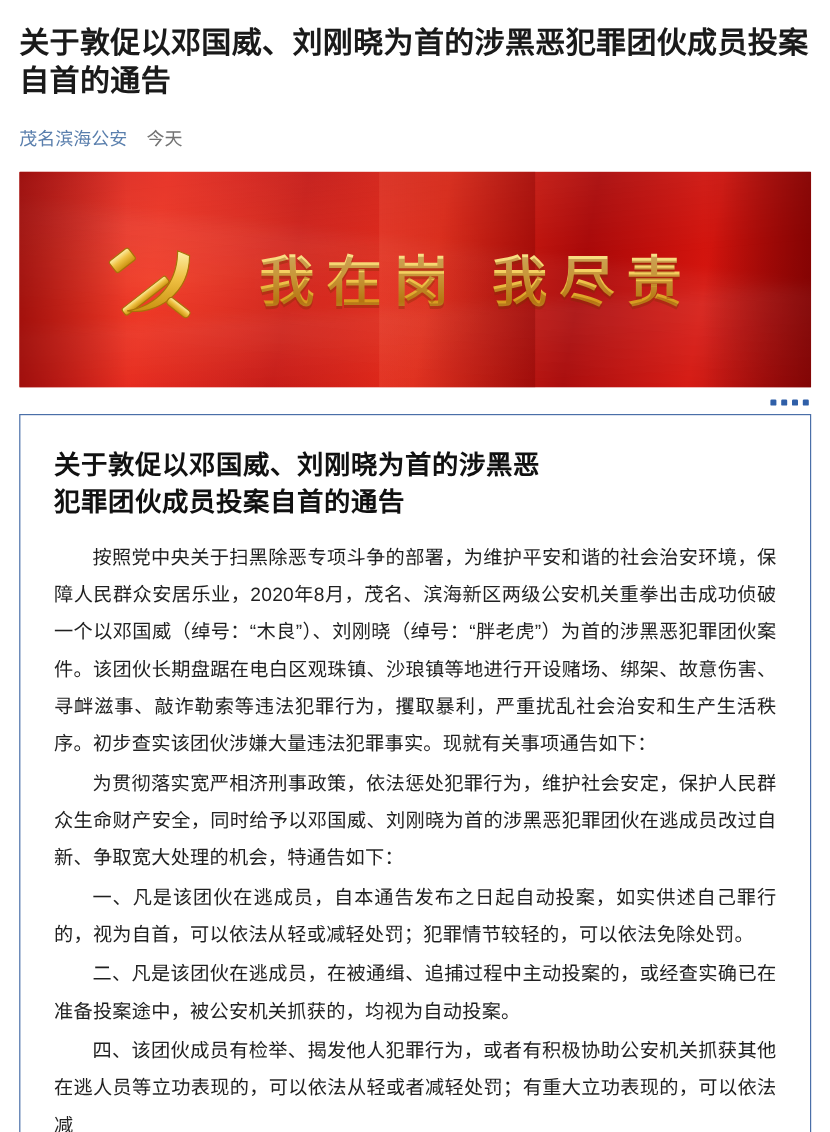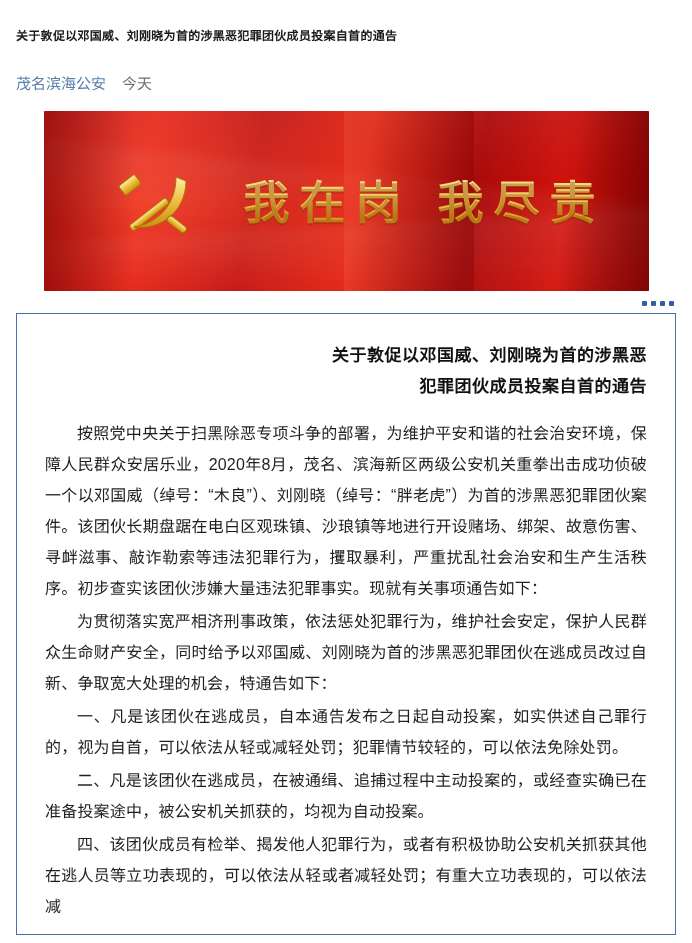--- a/index.html
+++ b/index.html
@@ -13,21 +13,21 @@
     font-family: "Liberation Sans", "DejaVu Sans", sans-serif;
     color: #1a1a1a;
     -webkit-font-smoothing: antialiased;
   }
   .page {
     width: 692px;
     box-sizing: border-box;
     padding: 14px 16px 0 16px;
   }
   .article-title {
-    font-size: 12px;
+    font-size: 25px;
     font-weight: bold;
     line-height: 32px;
     letter-spacing: 0.3px;
     color: #1a1a1a;
     margin: 6px 0 0 0;
   }
   .meta-row {
     display: flex;
     align-items: center;
     gap: 16px;
@@ -37,21 +37,21 @@
   }
   .meta-account {
     color: #5a7fad;
   }
   .meta-date {
     color: #737373;
   }
   
   .banner {
     position: relative;
-    width: 605px;
+    width: 660px;
     height: 180px;
     margin: 0 auto;
     overflow: hidden;
     background:
       radial-gradient(ellipse 70% 120% at 18% 50%, rgba(255,90,60,0.55) 0%, rgba(190,15,15,0) 60%),
       linear-gradient(100deg, #c10d0d 0%, #e01a10 18%, #bb0a0a 35%, #e42412 52%, #a90808 70%, #d5150e 85%, #9e0606 100%);
     border-radius: 1px;
   }
   .banner .wave {
     position: absolute;
@@ -119,22 +119,22 @@
     display: block;
     border-radius: 1px;
   }
   .doc-card {
     border: 1px solid #4a6fa8;
     box-sizing: border-box;
     padding: 26px 28px 10px 28px;
     background: #fff;
   }
   .doc-title {
-    text-align: right;
-    font-size: 17px;
+    text-align: left;
+    font-size: 22px;
     font-weight: bold;
     line-height: 31px;
     color: #111;
     letter-spacing: 0.5px;
   }
   .doc-body {
     margin-top: 16px;
     font-size: 16px;
     line-height: 31px;
     color: #1f1f1f;

